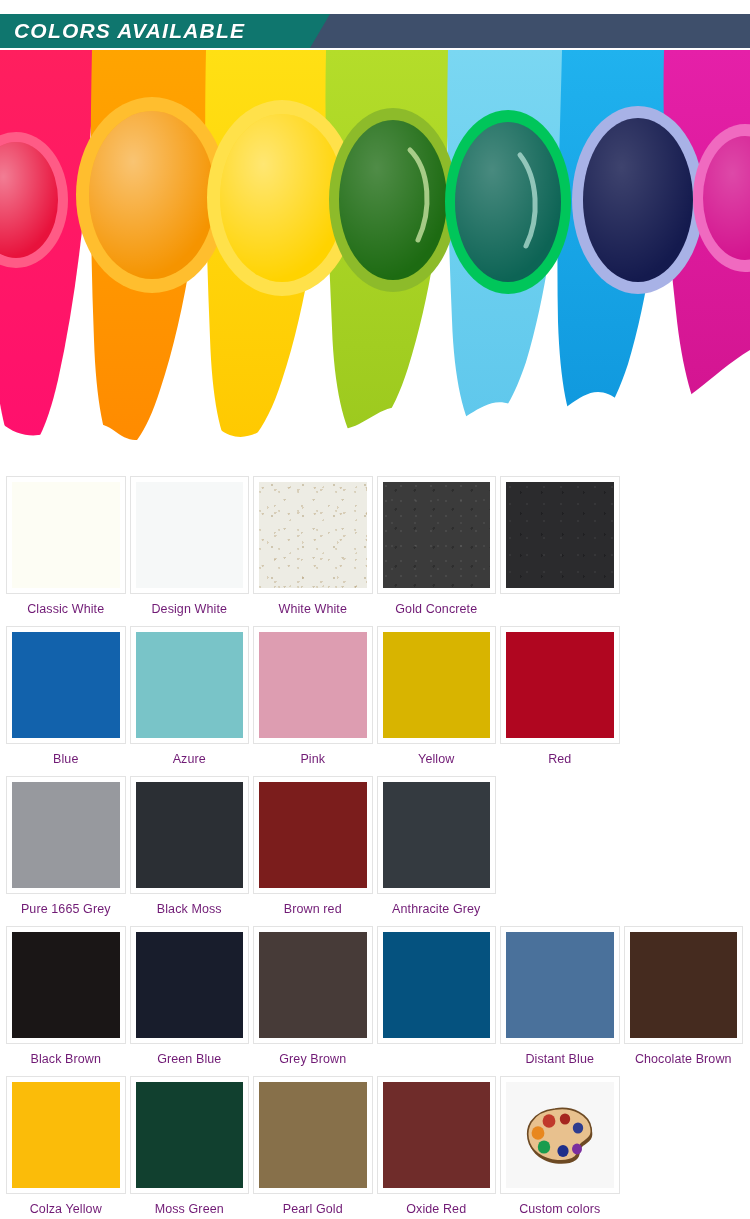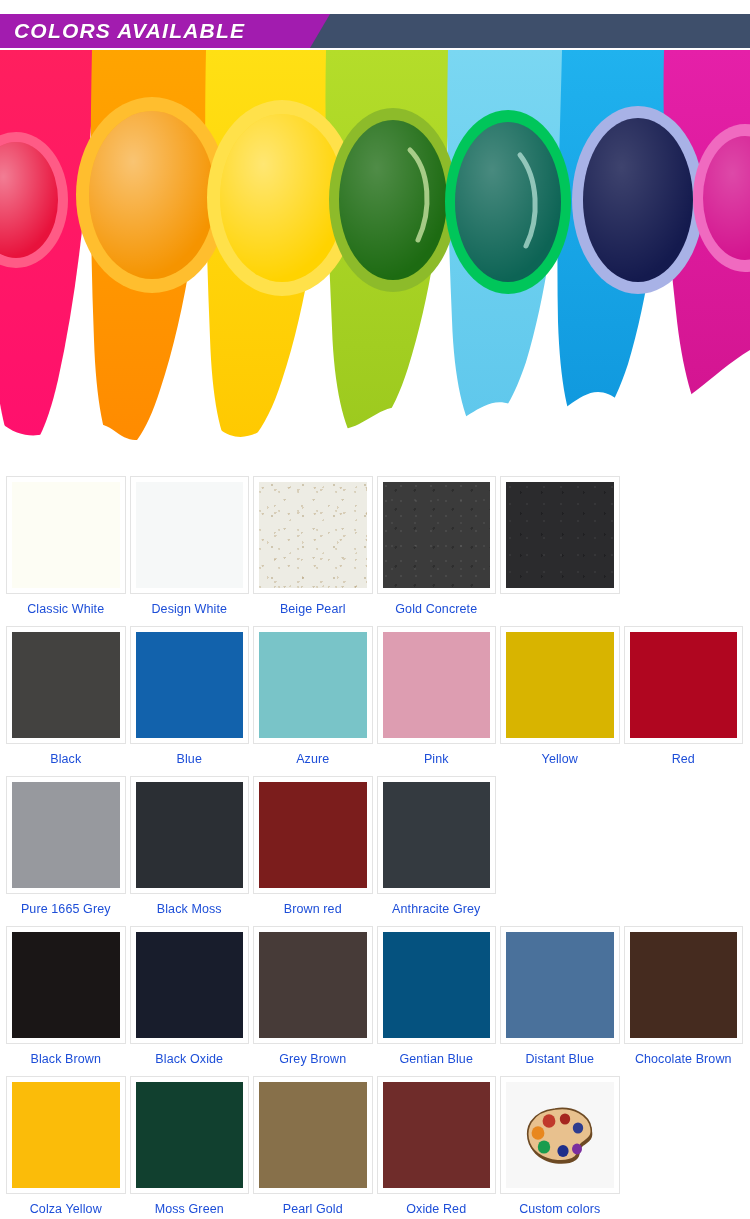--- a/index.html
+++ b/index.html
@@ -28,21 +28,21 @@
     position: absolute;
     left: 0; top: 14px;
     width: 750px; height: 34px;
     background: #3e4f6b;
     clip-path: polygon(320px 0, 750px 0, 750px 100%, 300px 100%);
   }
   .header-blue {
     position: absolute;
     left: 0; top: 14px;
     width: 340px; height: 34px;
-    background: #a21caf;
+    background: #0f766e;
     clip-path: polygon(0 0, 330px 0, 310px 100%, 0 100%);
     display: flex;
     align-items: center;
   }
   .header-title {
     color: #ffffff;
     font-size: 21px;
     font-weight: bold;
     font-style: italic;
     letter-spacing: 1.2px;
@@ -82,21 +82,21 @@
   }
   .chip {
     width: 100%;
     height: 100%;
     display: block;
   }
   .cell-label {
     display: block;
     text-align: center;
     font-size: 12.5px;
-    color: #1d4ed8;
+    color: #701a75;
     padding: 8px 0 10px 0;
     font-family: "Liberation Sans", sans-serif;
     white-space: nowrap;
     letter-spacing: .1px;
   }
   .cell.empty .card { border: none; background: transparent; }
 
   
   .tex-beige {
     background-color: #edece4;
@@ -262,44 +262,38 @@
       <div class="cell">
         <div class="card">
           <span class="chip" style="background-color:#f6f8f8"></span>
         </div>
         <span class="cell-label">Design White</span>
       </div>
       <div class="cell">
         <div class="card">
           <span class="chip tex-beige"></span>
         </div>
-        <span class="cell-label">Beige Pearl</span>
+        <span class="cell-label">White White</span>
       </div>
       <div class="cell">
         <div class="card">
           <span class="chip tex-chips-concrete"></span>
         </div>
         <span class="cell-label">Gold Concrete</span>
       </div>
       <div class="cell">
         <div class="card">
           <span class="chip tex-pure-concrete"></span>
         </div>
       </div>
     </div>
 
     <div class="grid-row">
       <div class="cell">
         <div class="card">
-          <span class="chip" style="background-color:#434240"></span>
-        </div>
-        <span class="cell-label">Black</span>
-      </div>
-      <div class="cell">
-        <div class="card">
           <span class="chip" style="background-color:#1262ac"></span>
         </div>
         <span class="cell-label">Blue</span>
       </div>
       <div class="cell">
         <div class="card">
           <span class="chip" style="background-color:#79c4c8"></span>
         </div>
         <span class="cell-label">Azure</span>
       </div>
@@ -354,33 +348,32 @@
       <div class="cell">
         <div class="card">
           <span class="chip" style="background-color:#1a1616"></span>
         </div>
         <span class="cell-label">Black Brown</span>
       </div>
       <div class="cell">
         <div class="card">
           <span class="chip" style="background-color:#181d2c"></span>
         </div>
-        <span class="cell-label">Black Oxide</span>
+        <span class="cell-label">Green Blue</span>
       </div>
       <div class="cell">
         <div class="card">
           <span class="chip" style="background-color:#473b38"></span>
         </div>
         <span class="cell-label">Grey Brown</span>
       </div>
       <div class="cell">
         <div class="card">
           <span class="chip" style="background-color:#05527f"></span>
         </div>
-        <span class="cell-label">Gentian Blue</span>
       </div>
       <div class="cell">
         <div class="card">
           <span class="chip" style="background-color:#4a719b"></span>
         </div>
         <span class="cell-label">Distant Blue</span>
       </div>
       <div class="cell">
         <div class="card">
           <span class="chip" style="background-color:#452b1f"></span>

